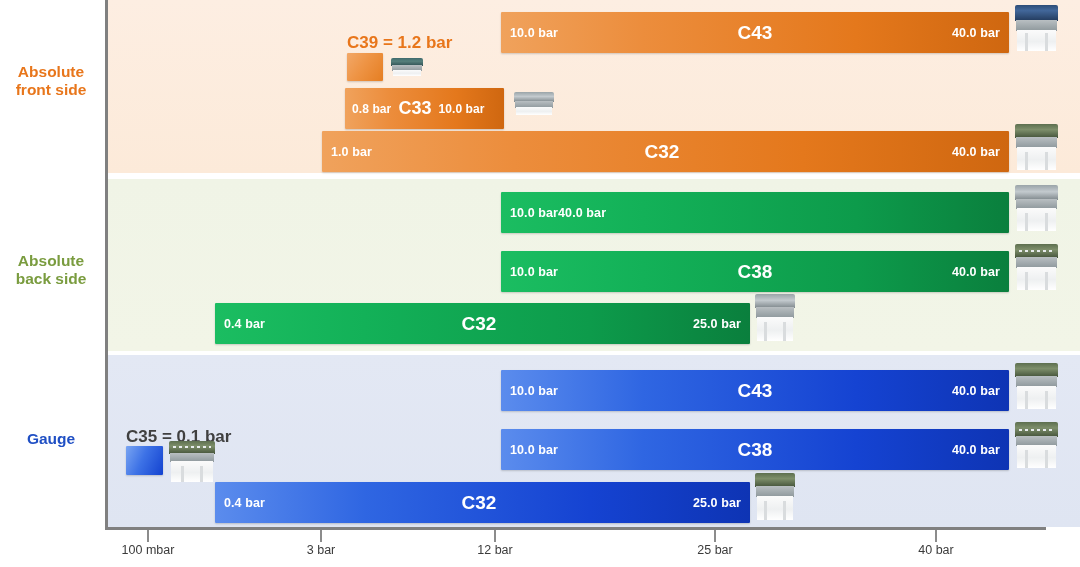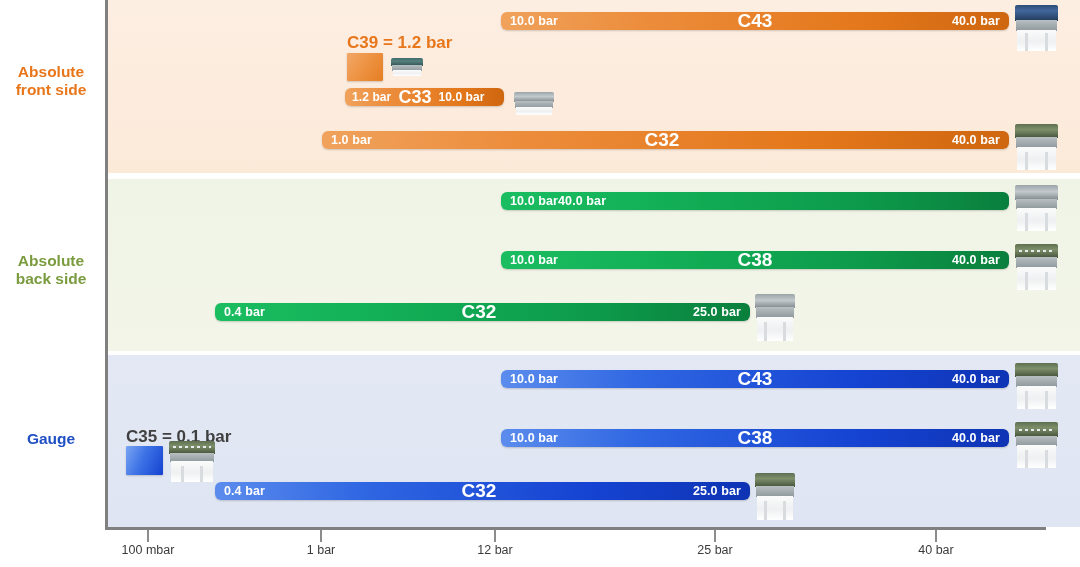--- a/index.html
+++ b/index.html
@@ -39,22 +39,22 @@
   }
   .tick{position:absolute;top:530px;width:2px;height:12px;background:#8c8c8c;}
   .tick-label{
     position:absolute;top:543px;
     font-size:12.5px;color:#3b3b3b;
     transform:translateX(-50%);white-space:nowrap;
   }
 
   
   .bar{
-    position:absolute;height:18px;
-    border-radius:6px;
+    position:absolute;height:41px;
+    border-radius:1px;
     box-shadow:0 1px 2px rgba(0,0,0,0.18);
     display:flex;align-items:center;
     box-sizing:border-box;
     padding:0 9px;
   }
   .bar .lo,.bar .hi{
     font-size:12.5px;font-weight:bold;color:#ffffff;
     white-space:nowrap;letter-spacing:0.1px;
   }
   .bar .nm{
@@ -136,21 +136,21 @@
   <div id="axis-vline"></div>
   <div id="axis-hline"></div>
 
   <div class="tick" style="left:147px;"></div>
   <div class="tick" style="left:320px;"></div>
   <div class="tick" style="left:494px;"></div>
   <div class="tick" style="left:714px;"></div>
   <div class="tick" style="left:935px;"></div>
 
   <div class="tick-label" style="left:148px;">100 mbar</div>
-  <div class="tick-label" style="left:321px;">1 bar</div>
+  <div class="tick-label" style="left:321px;">3 bar</div>
   <div class="tick-label" style="left:495px;">12 bar</div>
   <div class="tick-label" style="left:715px;">25 bar</div>
   <div class="tick-label" style="left:936px;">40 bar</div>
 
   <div class="bar g-orange" style="left:501px;top:12px;width:508px;">
     <span class="lo">10.0 bar</span>
     <span class="nm">C43</span>
     <span class="hi">40.0 bar</span>
   </div>
   <div class="thumb" style="left:1013px;top:5px;width:47px;height:46px;">
@@ -163,21 +163,21 @@
 
   <div class="point-label pl-orange" style="left:347px;top:33px;">C39 = 1.2 bar</div>
   <div class="swatch sw-orange" style="left:347px;top:53px;width:36px;height:28px;"></div>
   <div class="thumb" style="left:390px;top:58px;width:34px;height:18px;">
     <div class="lid lid-teal" style="height:8px;"></div>
     <div class="strip" style="top:7px;height:6px;"></div>
     <div class="base" style="top:12px;height:6px;"></div>
   </div>
 
   <div class="bar g-orange compact" style="left:345px;top:88px;width:159px;">
-    <span class="lo">1.2 bar</span>
+    <span class="lo">0.8 bar</span>
     <span class="nm">C33</span>
     <span class="hi">10.0 bar</span>
   </div>
   <div class="thumb" style="left:512px;top:92px;width:44px;height:23px;">
     <div class="lid lid-grey" style="height:10px;"></div>
     <div class="strip" style="top:9px;height:7px;"></div>
     <div class="base" style="top:15px;height:8px;"></div>
   </div>
 
   <div class="bar g-orange" style="left:322px;top:131px;width:687px;">

